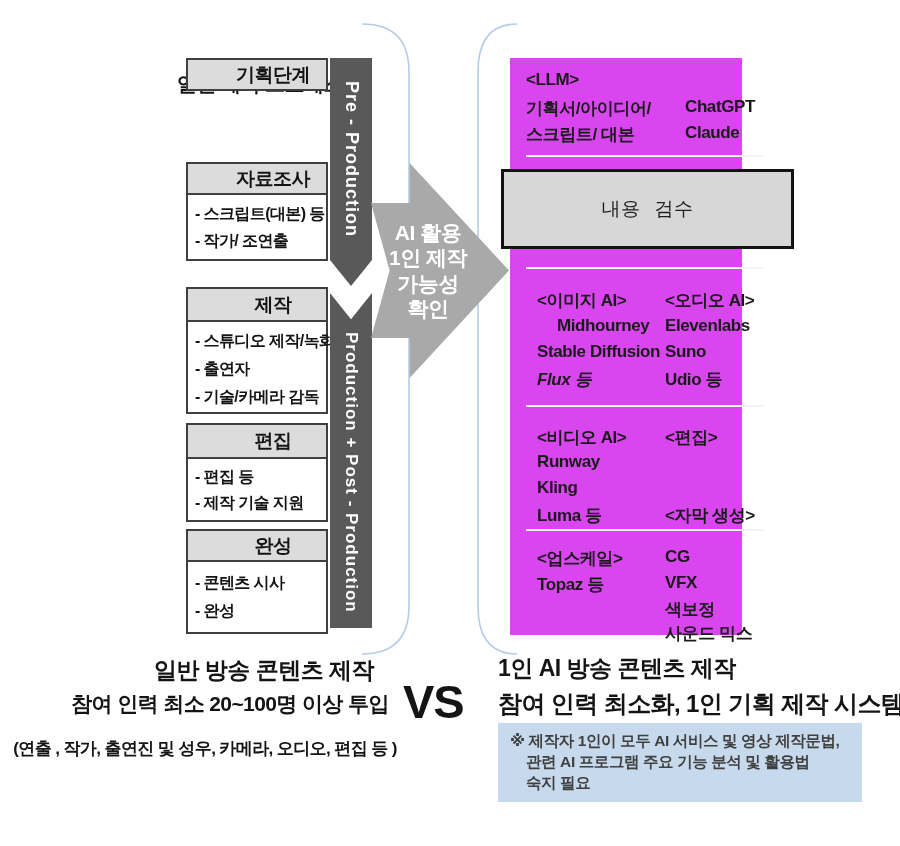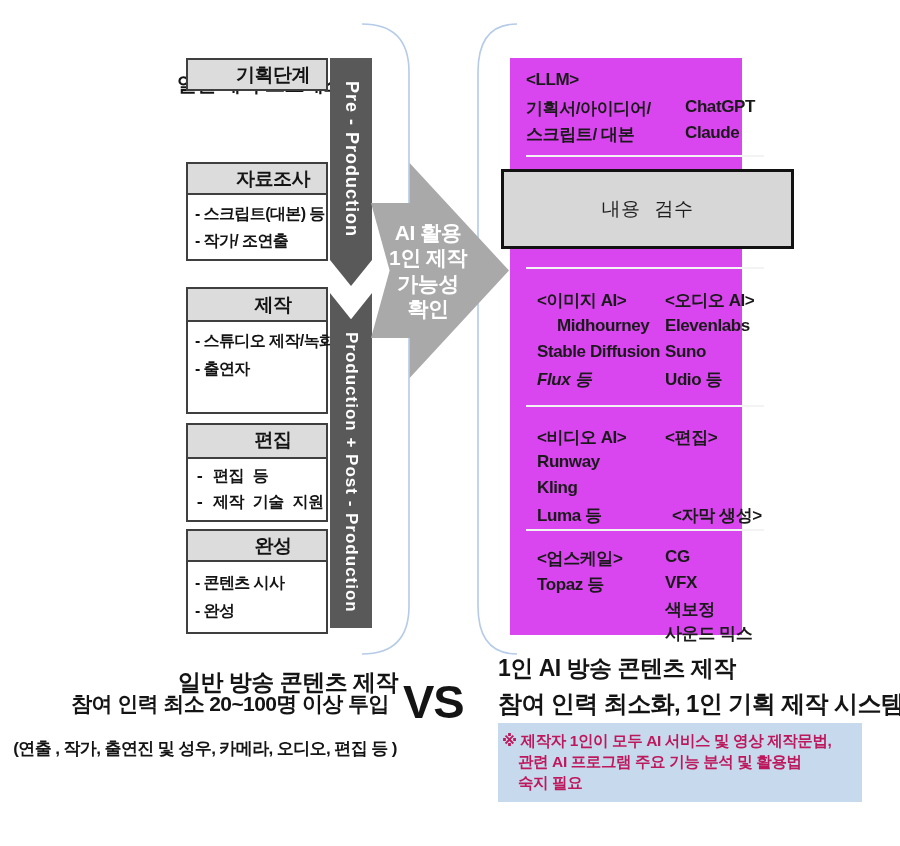--- a/index.html
+++ b/index.html
@@ -46,22 +46,22 @@
     border:3px solid #121212;background:#d7d7d7;display:flex;align-items:center;justify-content:center;
     font-size:19px;color:#1e1e1e;word-spacing:8px;letter-spacing:0.5px;
   }
   
   .b-title{font-size:23px;font-weight:800;letter-spacing:-0.5px;white-space:nowrap;}
   .b-sub{font-size:24px;font-weight:600;letter-spacing:-0.6px;white-space:nowrap;}
   .b-note{font-size:17px;font-weight:600;letter-spacing:-0.6px;white-space:nowrap;}
   .vs{font-size:47px;font-weight:800;letter-spacing:-1px;}
   .ai-note{
     position:absolute;left:498px;top:723px;width:364px;box-sizing:border-box;
-    background:#c7daed;color:#be185d;font-size:15.5px;font-weight:700;
-    line-height:21px;padding:7px 6px 9px 4px;letter-spacing:-0.4px;
+    background:#c7daed;color:#404040;font-size:15.5px;font-weight:700;
+    line-height:21px;padding:7px 6px 9px 12px;letter-spacing:-0.4px;
   }
   .ai-note .indent{padding-left:16px;}
   .brackets{position:absolute;left:0;top:0;}
   .center{text-align:center;}
 </style>
 </head>
 <body>
 
 <div class="canvas">
 
@@ -83,24 +83,25 @@
       <div>- 스크립트(대본) 등</div>
       <div>- 작가/ 조연출</div>
     </div>
   </div>
 
   <div class="stage" style="top:287px;">
     <div class="hd" style="line-height:31px;">제작</div>
     <div class="bd" style="height:85px;line-height:28px;">
       <div>- 스튜디오 제작/녹화</div>
       <div>- 출연자</div>
+      <div>- 기술/카메라 감독</div>
     </div>
   </div>
 
-  <div class="stage" style="top:423px;font-family:Liberation Mono, monospace;">
+  <div class="stage" style="top:423px;">
     <div class="hd" style="line-height:32px;">편집</div>
     <div class="bd" style="height:56px;line-height:26px;">
       <div>- 편집 등</div>
       <div>- 제작 기술 지원</div>
     </div>
   </div>
 
   <div class="stage" style="top:529px;">
     <div class="hd" style="line-height:29px;">완성</div>
     <div class="bd" style="height:63px;line-height:28px;padding-top:7px;">
@@ -140,34 +141,34 @@
     <div class="t" style="left:155px;top:258px;">Elevenlabs</div>
     <div class="t" style="left:155px;top:284px;">Suno</div>
     <div class="t" style="left:155px;top:310px;">Udio 등</div>
     <div class="sep" style="top:347px;"></div>
 
     <div class="t" style="left:27px;top:368px;text-align:right;">&lt;비디오 AI&gt;</div>
     <div class="t" style="left:155px;top:368px;">&lt;편집&gt;</div>
     <div class="t" style="left:27px;top:394px;">Runway</div>
     <div class="t" style="left:27px;top:420px;">Kling</div>
     <div class="t" style="left:27px;top:446px;">Luma 등</div>
-    <div class="t" style="left:155px;top:446px;margin-left:7px;">&lt;자막 생성&gt;</div>
+    <div class="t" style="left:155px;top:446px;">&lt;자막 생성&gt;</div>
     <div class="sep" style="top:471px;"></div>
 
     <div class="t" style="left:27px;top:489px;">&lt;업스케일&gt;</div>
     <div class="t" style="left:27px;top:515px;">Topaz 등</div>
     <div class="t" style="left:155px;top:489px;">CG</div>
     <div class="t" style="left:155px;top:515px;">VFX</div>
     <div class="t" style="left:155px;top:540px;">색보정</div>
     <div class="t" style="left:155px;top:564px;">사운드 믹스</div>
   </div>
 
   <div class="review">내용 검수</div>
 
-  <div class="abs b-title center" style="left:128px;top:655px;width:320px;margin-top:12px;">일반 방송 콘텐츠 제작</div>
+  <div class="abs b-title center" style="left:104px;top:655px;width:320px;">일반 방송 콘텐츠 제작</div>
   <div class="abs b-sub center" style="left:45px;top:690px;width:370px;font-size:21px;text-align:center;">참여 인력 최소 20~100명 이상 투입</div>
   <div class="abs b-note center" style="left:0px;top:737px;width:410px;">(연출 , 작가, 출연진 및 성우, 카메라, 오디오, 편집 등 )</div>
 
   <div class="abs vs" style="left:403px;top:674px;">VS</div>
 
   <div class="abs b-title" style="left:498px;top:653px;">1인 AI 방송 콘텐츠 제작</div>
   <div class="abs b-sub" style="left:498px;top:688px;">참여 인력 최소화, 1인 기획 제작 시스템</div>
 
   <div class="ai-note">
     <div>※ 제작자 1인이 모두 AI 서비스 및 영상 제작문법,</div>

